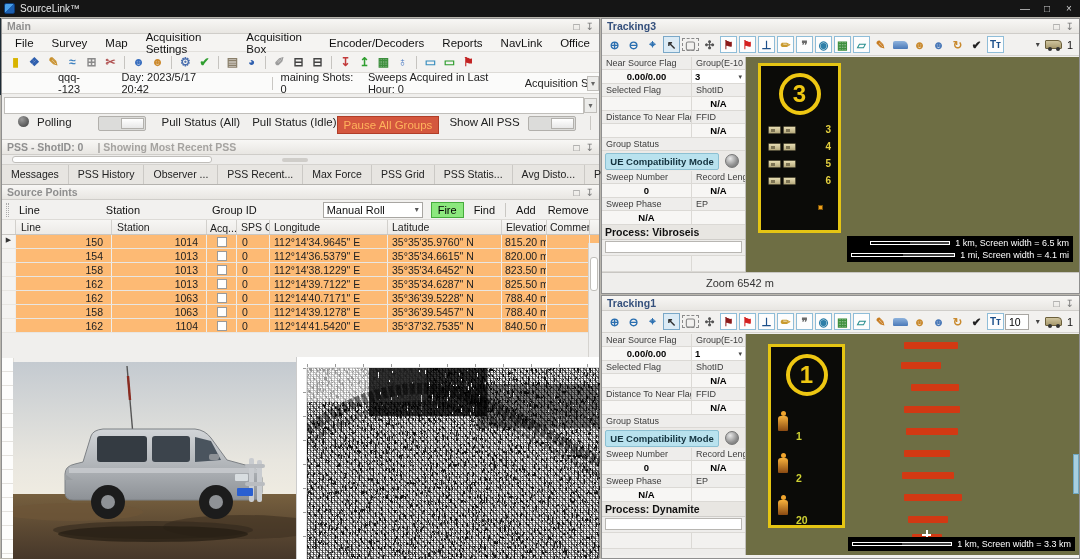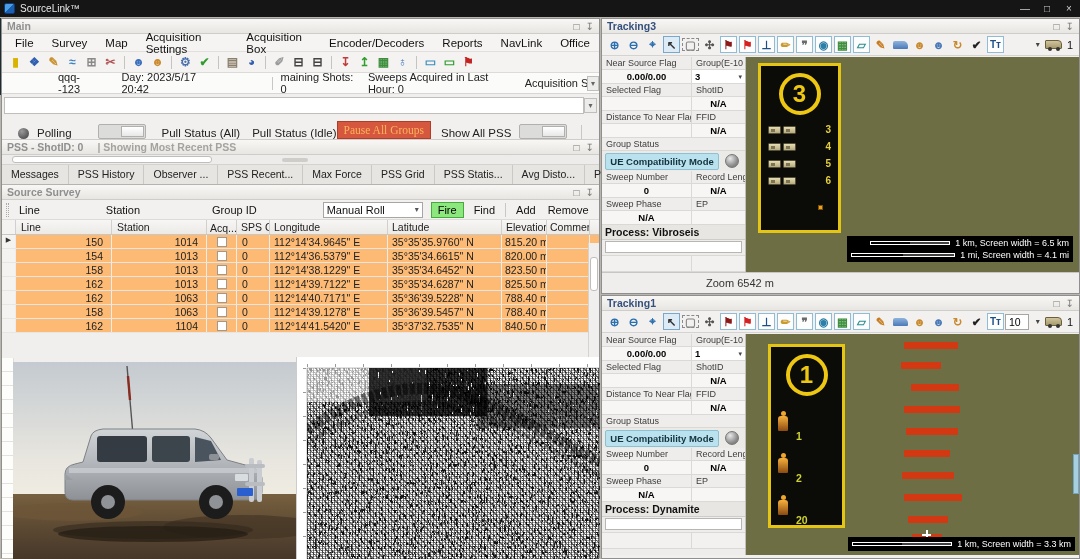--- a/index.html
+++ b/index.html
@@ -23,21 +23,21 @@
   .menubar span{padding:2px 9px;font-size:11.5px;color:#111;}
   .tbar{height:21px;display:flex;align-items:center;background:#f4f3f1;border-bottom:1px solid #dddbd7;padding-left:4px;}
   .tbi{width:17px;height:16px;display:inline-flex;align-items:center;justify-content:center;font-size:12px;margin:0 1px;}
   .tbi b{font-weight:bold;font-style:normal;}
   .tbsep{width:1px;height:13px;background:#c6c4c0;margin:0 4px;}
   .acqbar{height:21px;display:flex;align-items:center;background:#fbfbfa;border-bottom:1px solid #d8d6d2;font-size:11px;color:#222;}
   .acqbar .vdiv{height:13px;border-left:1px solid #c9c7c3;}
   .combo-caret{width:13px;height:15px;border:1px solid #c0beba;background:#ececea;color:#666;font-size:8px;display:inline-flex;align-items:center;justify-content:center;}
   .inputrow{height:22px;background:#f0efed;display:flex;align-items:center;padding:0 2px;}
   .inputrow .field{flex:1;height:17px;background:#fff;border:1px solid #c0beba;}
-  .pollrow{height:24px;display:flex;align-items:flex-end;background:#f1f0ee;border-bottom:1px solid #cfcdc9;font-size:11.5px;color:#222;}
+  .pollrow{height:24px;display:flex;align-items:flex-start;background:#f1f0ee;border-bottom:1px solid #cfcdc9;font-size:11.5px;color:#222;}
   .dot{width:11px;height:11px;border-radius:50%;background:radial-gradient(circle at 35% 30%,#9a9a9a,#3c3c3c);margin:0 8px 0 16px;}
   .toggle{width:48px;height:15px;border:1px solid #b2b0ac;background:#dcdcda;border-radius:2px;position:relative;}
   .toggle i{position:absolute;right:1px;top:1px;width:23px;height:11px;background:linear-gradient(#fff,#e8e8e8);border:1px solid #b2b0ac;}
   .pausebtn{background:#d4573e;border:1px solid #b03d28;color:#ffb35c;padding:2px 6px;font-size:11.5px;}
   
   .hscroll{height:10px;background:#edecea;border-bottom:1px solid #d5d3cf;position:relative;}
   .hscroll .thumb{position:absolute;left:10px;top:1px;width:200px;height:7px;background:#fff;border:1px solid #c0beba;border-radius:3px;}
   .hscroll .grip{position:absolute;left:280px;top:3px;width:26px;height:4px;background:#cfcdc9;border-radius:2px;}
   .tabs{height:20px;display:flex;align-items:stretch;background:#e7e5e1;border-bottom:1px solid #b5b3af;}
   .tab{padding:0 9px;font-size:10.5px;color:#222;line-height:19px;border-right:1px solid #cbc9c5;white-space:nowrap;}
@@ -267,21 +267,21 @@
     </div>
 
     <div class="pollrow">
       <span class="dot"></span>
       <span>Polling</span>
       <span class="toggle" style="margin-left:26px;">
           <i></i>
         </span>
       <span style="margin-left:16px;">Pull Status (All)</span>
       <span style="margin-left:12px;">Pull Status (Idle)</span>
-      <span class="pausebtn" style="font-family:Liberation Serif, serif;">Pause All Groups</span>
+      <span class="pausebtn" style="">Pause All Groups</span>
       <span style="margin-left:10px;">Show All PSS</span>
       <span class="toggle" style="margin-left:8px;">
           <i></i>
         </span>
       <span class="vdiv" style="margin-left:14px;height:14px;border-left:1px solid #c9c7c3;"></span>
     </div>
 
     <div class="whead">
       <span>PSS - ShotID: 0</span>
       <span style="margin-left:14px;font-weight:bold;color:#a5a3a0;">|  Showing Most Recent PSS</span>
@@ -306,21 +306,21 @@
         <span class="tab">PSS Grid</span>
         <span class="tab">PSS Statis...</span>
         <span class="tab">Avg Disto...</span>
         <span class="tab">PSS - Sho...</span>
         <span class="tab focused">Max Disto...</span>
         <span class="tab">PFS</span>
         <span class="tab">Map</span>
       </div>
 
     <div class="whead">
-      <span>Source Survey</span>
+      <span>Source Points</span>
       <span class="wctl">
         <span>□</span>
         <span>↧</span>
       </span>
     </div>
 
     <div class="sprow">
       <span class="grip-v"></span>
       <span style="margin-left:4px;">Line</span>
       <span style="margin-left:66px;">Station</span>

